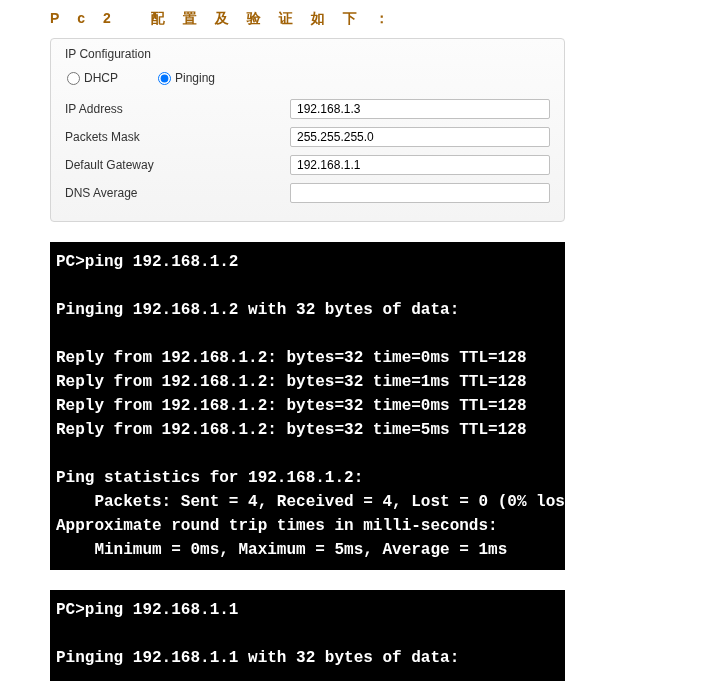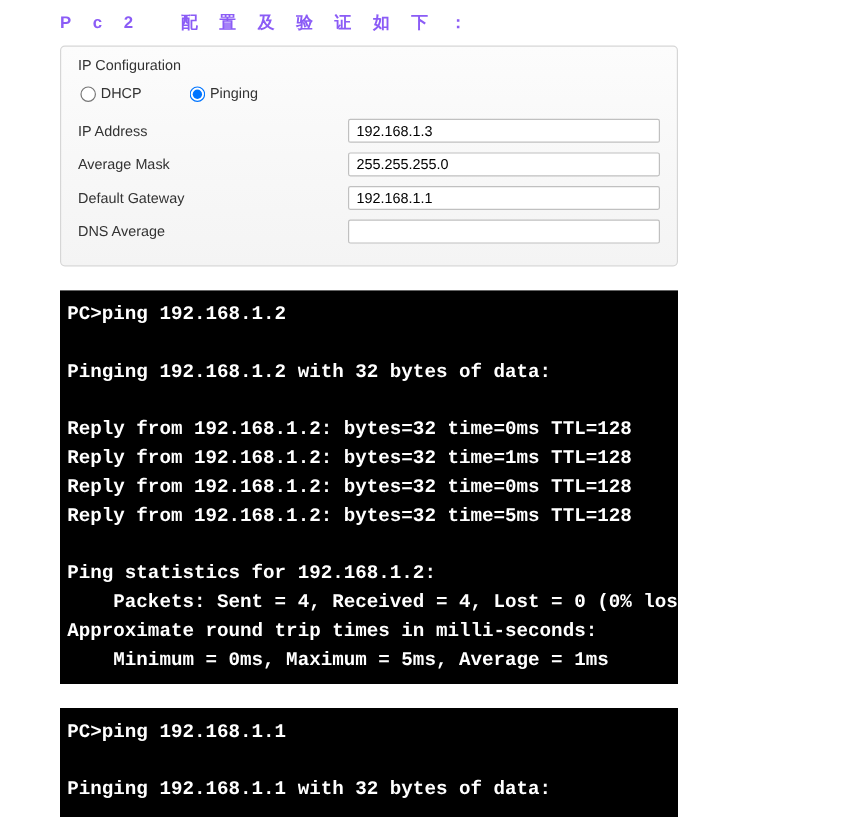--- a/index.html
+++ b/index.html
@@ -8,21 +8,21 @@
       font-size: 12px;
       background: #fff;
       padding: 10px 50px;
       width: 721px;
     }
     .page-title {
       font-size: 14px;
       font-weight: bold;
       letter-spacing: 18px;
       margin-bottom: 10px;
-      color: #8b5cf6;
+      color: #a16207;
     }
     .ip-config {
       border: 1px solid #d6d6d6;
       border-radius: 4px;
       background: linear-gradient(to bottom, #fcfcfc, #f4f4f4);
       padding: 8px 14px 14px 14px;
       width: 515px;
       margin-bottom: 20px;
     }
     .ip-config-legend {
@@ -96,21 +96,21 @@
       <span>Pinging</span>
     </label>
   </div>
 
   <div class="form-row">
     <div class="form-label">IP Address</div>
     <input class="form-input" type="text" value="192.168.1.3" style="">
   </div>
 
   <div class="form-row">
-    <div class="form-label">Average Mask</div>
+    <div class="form-label">Packets Mask</div>
     <input class="form-input" type="text" value="255.255.255.0" style="">
   </div>
 
   <div class="form-row">
     <div class="form-label">Default Gateway</div>
     <input class="form-input" type="text" value="192.168.1.1" style="">
   </div>
 
   <div class="form-row">
     <div class="form-label">DNS Average</div>

